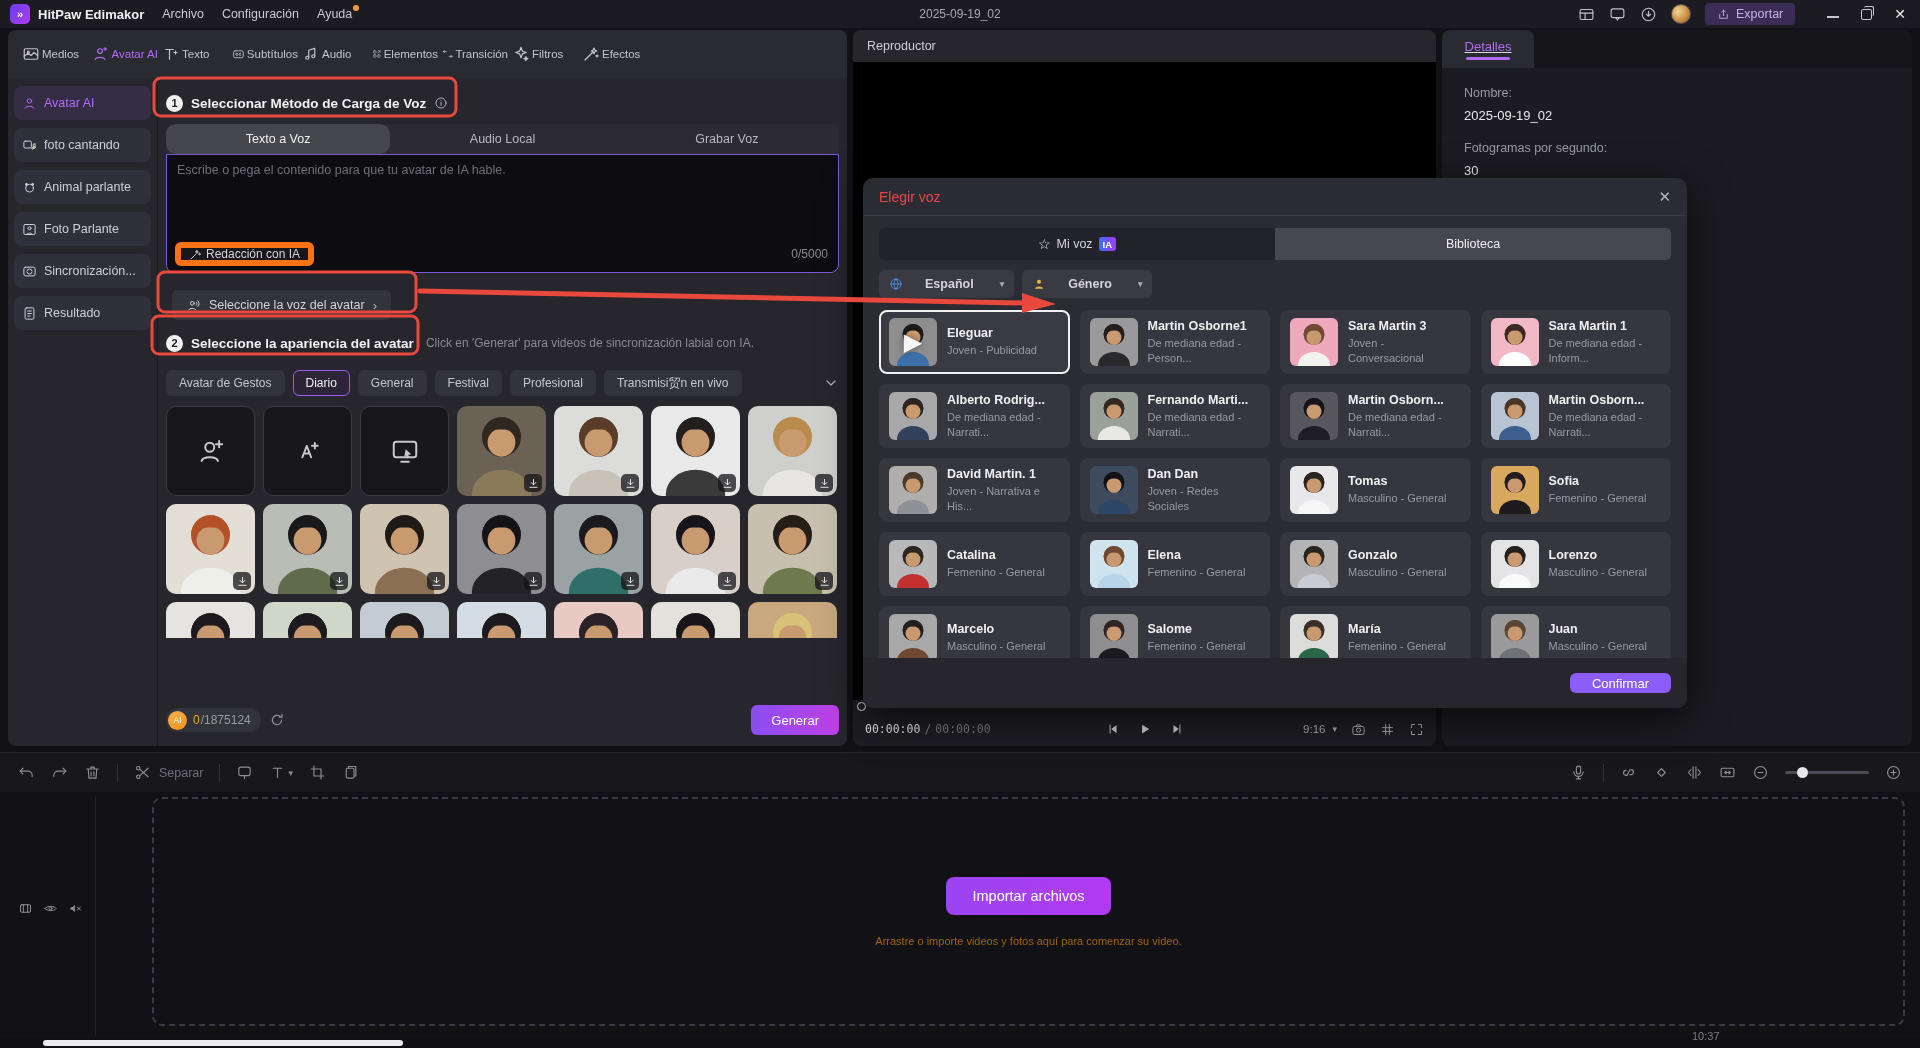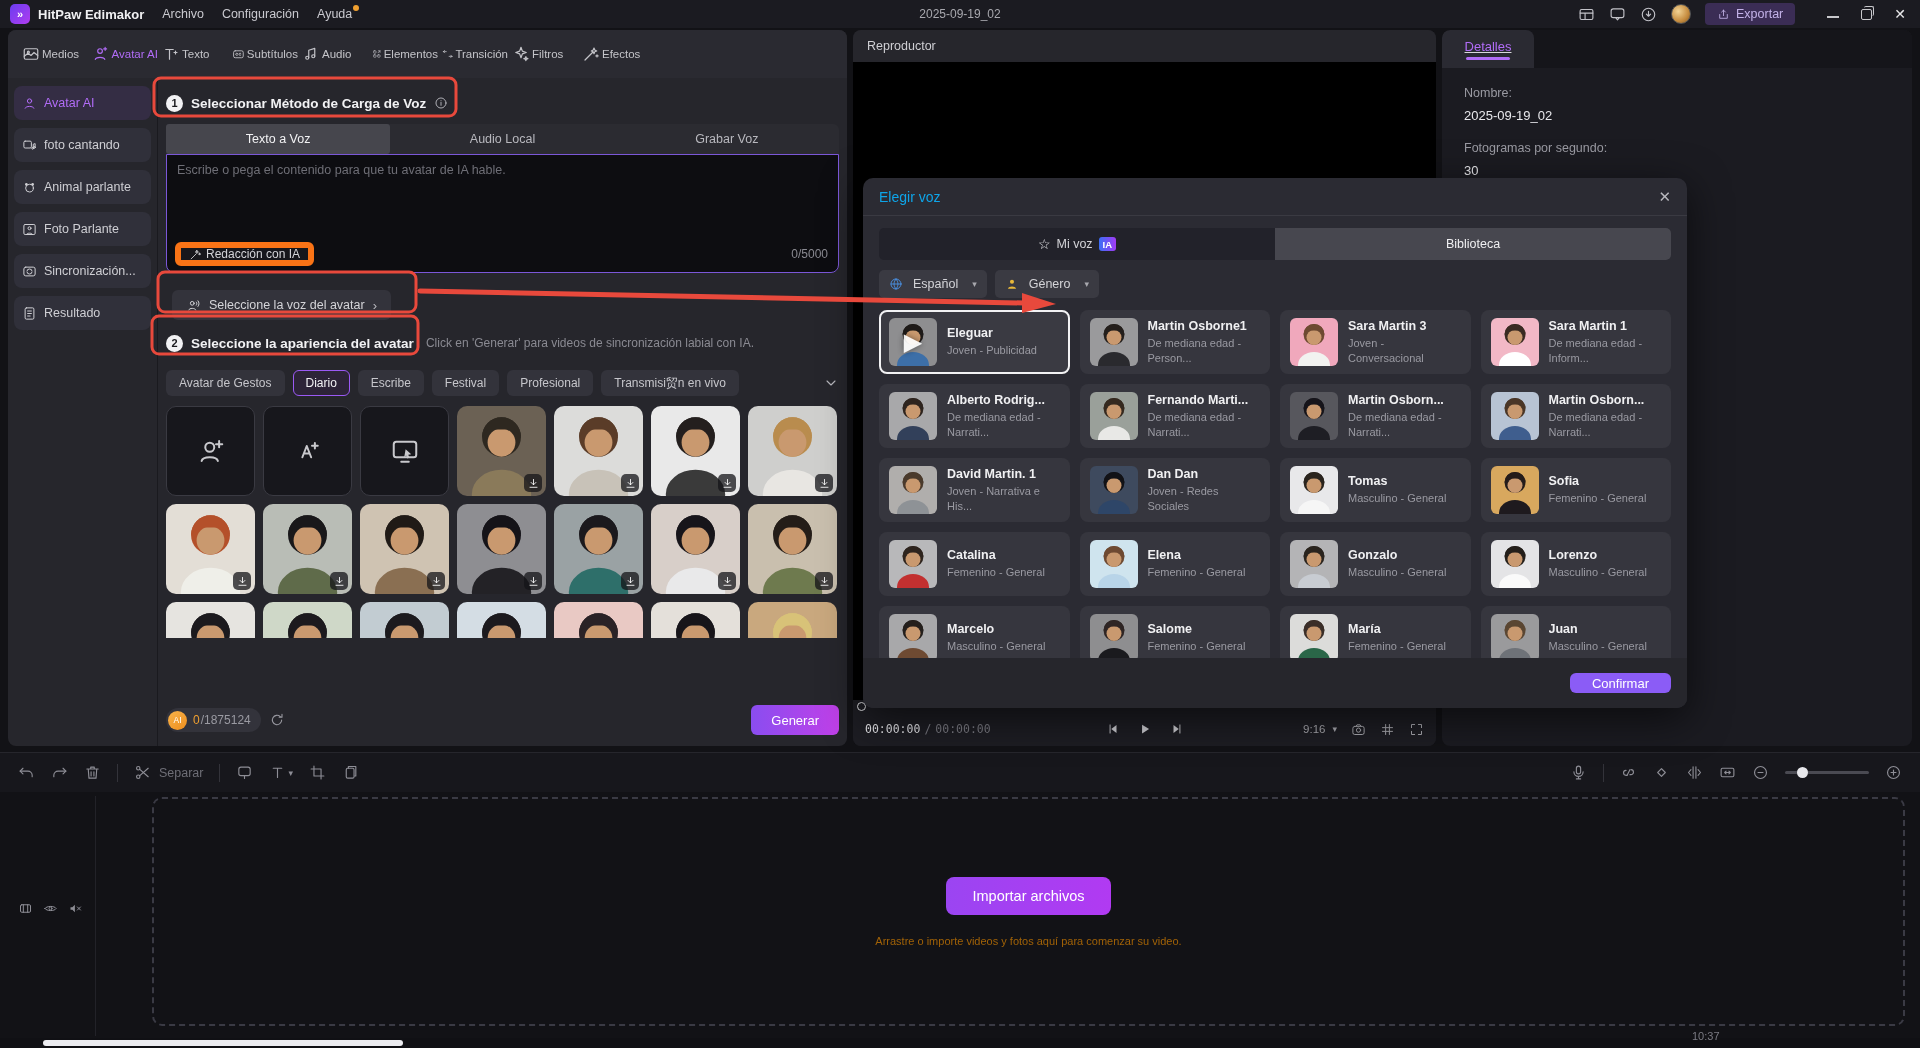--- a/index.html
+++ b/index.html
@@ -55,21 +55,21 @@
 
   .step-row { display:flex; align-items:center; gap:8px; height:34px; margin:2px 0 4px 0; }
   .step-badge { width:17px; height:17px; border-radius:50%; background:#f2f2f4; color:#1a1a1e;
     font-size:11px; font-weight:bold; display:flex; align-items:center; justify-content:center; }
   .step-title { font-weight:bold; color:#f2f2f4; font-size:13.5px; white-space:nowrap; }
   .info-ic { width:14px; height:14px; color:#b8b8be; }
   .step-hint { color:#8a8a92; font-size:12px; margin-left:4px; white-space:nowrap; overflow:hidden; }
 
   .method-tabs { display:flex; background:#2b2b31; border-radius:6px 6px 0 0; height:30px; }
   .mtab { flex:1; display:flex; align-items:center; justify-content:center; color:#b8b8be; font-size:12.5px; cursor:pointer; }
-  .mtab.active { background:#46464d; color:#f2f2f4; border-radius:3px; }
+  .mtab.active { background:#46464d; color:#f2f2f4; border-radius:10px; }
   .tts-box { position:relative; height:119px; background:#0d0d11; border:1px solid #7b57d8;
     border-radius:0 0 8px 8px; padding:8px 10px; }
   .tts-box textarea { width:100%; height:70px; background:transparent; border:none; outline:none; resize:none;
     color:#d8d8dc; font-family:"Liberation Sans",sans-serif; font-size:12.5px; }
   .tts-box textarea::placeholder { color:#6e6e76; }
   .tts-foot { position:absolute; left:8px; right:10px; bottom:6px; display:flex; align-items:center; }
   .ai-chip { display:flex; align-items:center; gap:4px; border:6px solid #f97316; background:#17171c;
     border-radius:6px; height:24px; padding:0 8px; color:#d4d4d8; font-size:12px; }
   .ai-chip .ic { width:13px; height:13px; }
   .char-counter { margin-left:auto; color:#8a8a92; font-size:12px; }
@@ -161,32 +161,32 @@
   .import-hint { color:#a16207; font-size:11px; }
 
   .bottom-strip { position:absolute; left:0; bottom:0; width:1920px; height:10px; background:#101014; }
   .hscroll { position:absolute; left:43px; bottom:2px; width:360px; height:6px; border-radius:3px; background:#ececf0; }
   .clock { position:absolute; left:1692px; top:1030px; color:#7a7a82; font-size:11px; }
 
   
   .dialog { position:absolute; left:863px; top:178px; width:824px; height:530px; background:#2b2b33;
     border-radius:10px; box-shadow:0 10px 40px rgba(0,0,0,.6); z-index:20; overflow:hidden; }
   .dlg-head { height:38px; display:flex; align-items:center; padding:0 16px; border-bottom:1px solid #3a3a42; }
-  .dlg-title { color:#0ea5e9; font-size:14px; }
+  .dlg-title { color:#ef4444; font-size:14px; }
   .dlg-close { margin-left:auto; color:#b8b8be; font-size:15px; cursor:pointer; }
   .dlg-tabs { margin:12px 16px 0; height:32px; display:flex; background:#22222a; border-radius:5px; overflow:hidden; }
   .dlg-tab { flex:1; display:flex; align-items:center; justify-content:center; gap:6px; color:#d4d4d8;
     font-size:12.5px; cursor:pointer; }
   .dlg-tab.sel { background:#47474f; color:#f0f0f2; }
   .star { color:#e4e4e8; font-size:14px; }
   .ia-badge { background:linear-gradient(90deg,#3b6ef5,#a13bf5); color:#fff; font-size:9.5px; font-weight:bold;
     border-radius:3px; padding:1.5px 4px; }
   .dlg-filters { margin:10px 16px 0; display:flex; gap:8px; }
-  .fpill { height:28px; background:#3a3a42; border-radius:5px; display:flex; align-items:center; gap:10px;
-    padding:0 10px; color:#d4d4d8; font-size:12.5px; cursor:pointer; }
+  .fpill { height:28px; background:#3a3a42; border-radius:5px; display:flex; align-items:center; gap:22px;
+    padding:0 10px; color:#d4d4d8; font-size:12.5px; cursor:pointer;font-weight:bold; }
   .fpill .ic { width:14px; height:14px; }
   .globe-ic { color:#4a90e2; } .gender-ic { color:#e8b83a; }
   .fcaret { color:#a8a8ae; font-size:9px; margin-left:4px; }
   .dlg-grid { margin:12px 16px 0; display:grid; grid-template-columns:repeat(4,1fr); gap:10px; }
   .vcard { background:#36363e; border-radius:8px; border:2px solid transparent; height:64px;
     display:flex; align-items:center; gap:10px; padding:0 8px; cursor:pointer; overflow:hidden; }
   .vcard.selected { border-color:#f2f2f4; background:#3a3a42; }
   .vthumb { position:relative; width:48px; height:48px; border-radius:6px; overflow:hidden; flex:0 0 auto; }
   .vthumb svg.pers { position:absolute; inset:0; width:100%; height:100%; }
   .playov { position:absolute; inset:0; display:flex; align-items:center; justify-content:center;
@@ -456,21 +456,21 @@
         <div class="step-row">
           <span class="step-badge">2</span>
           <span class="step-title">Seleccione la apariencia del avatar</span>
           <span class="step-hint">Click en 'Generar' para videos de sincronización labial con IA.</span>
         </div>
 
         <div class="cat-row">
           <div style="display:flex;gap:8px;">
               <div class="catpill">Avatar de Gestos</div>
               <div class="catpill active">Diario</div>
-              <div class="catpill">Escribe</div>
+              <div class="catpill">General</div>
               <div class="catpill">Festival</div>
               <div class="catpill">Profesional</div>
               <div class="catpill">Transmisi贸n en vivo</div>
             </div>
           <span class="ic cat-chev">
               <svg viewBox="0 0 24 24" fill="none" stroke="currentColor" stroke-width="1.6" stroke-linecap="round" stroke-linejoin="round">
                 <path d="M6 9l6 6 6-6"></path>
               </svg>
             </span>
         </div>

